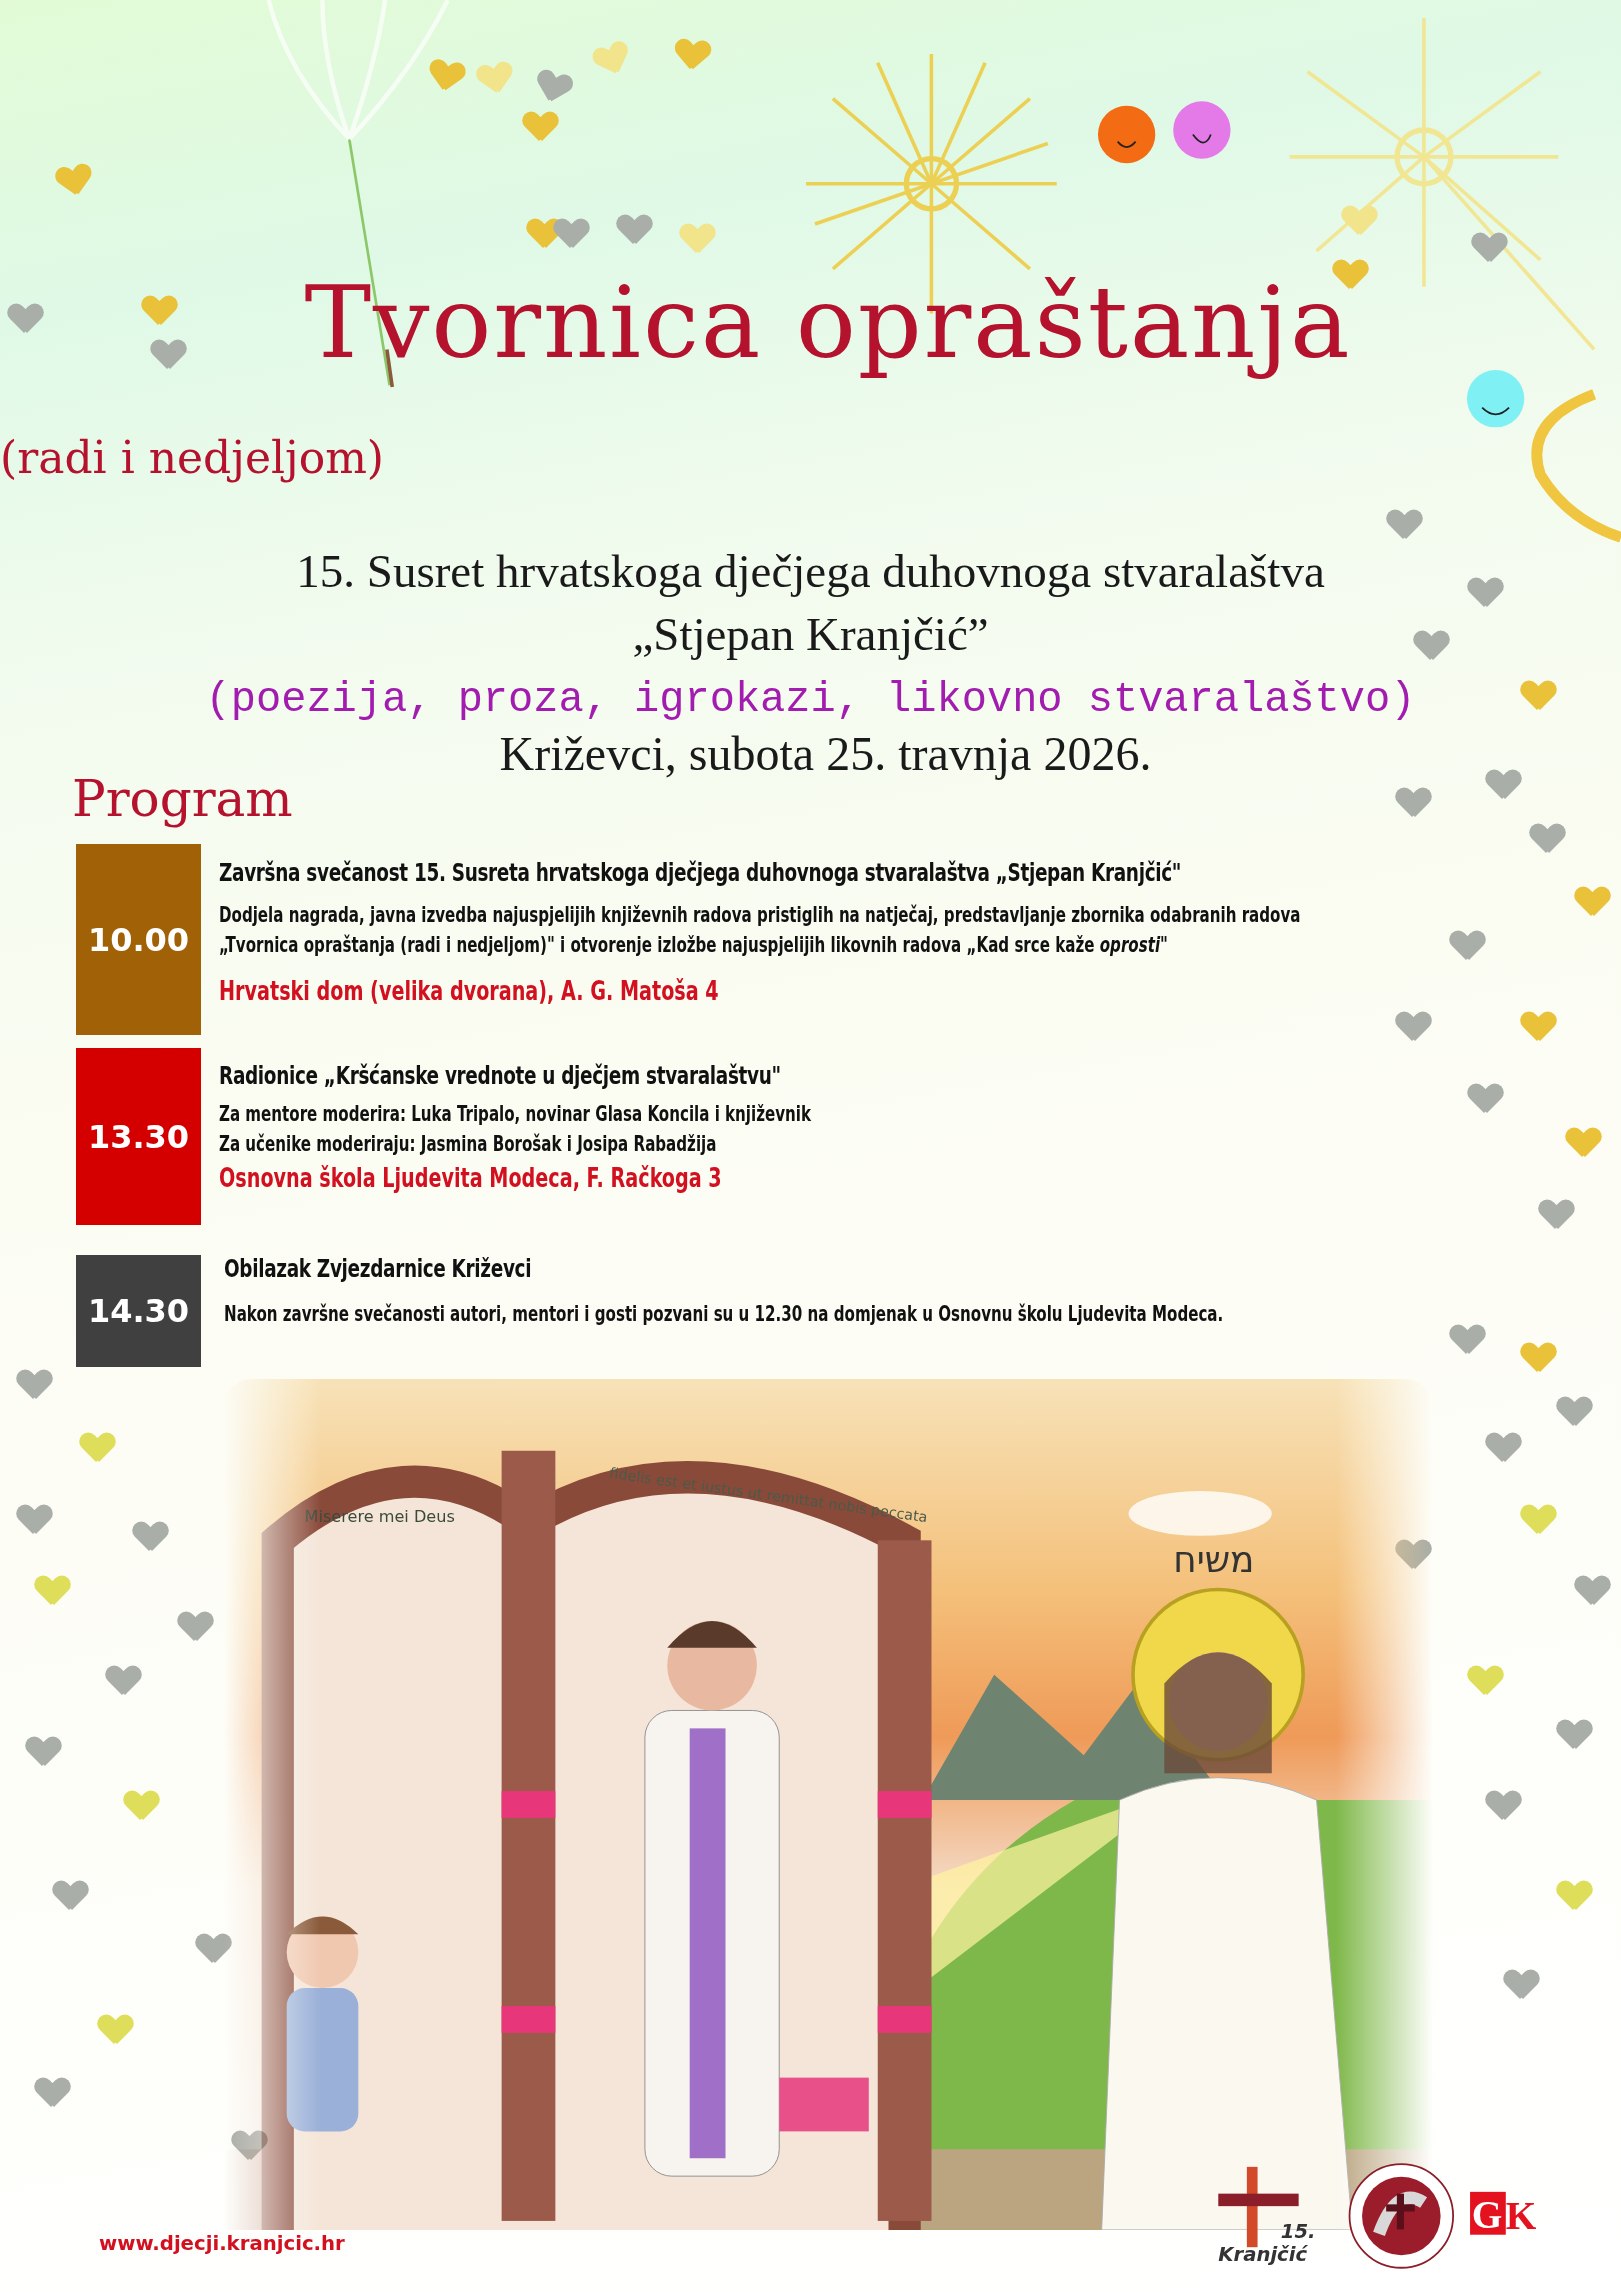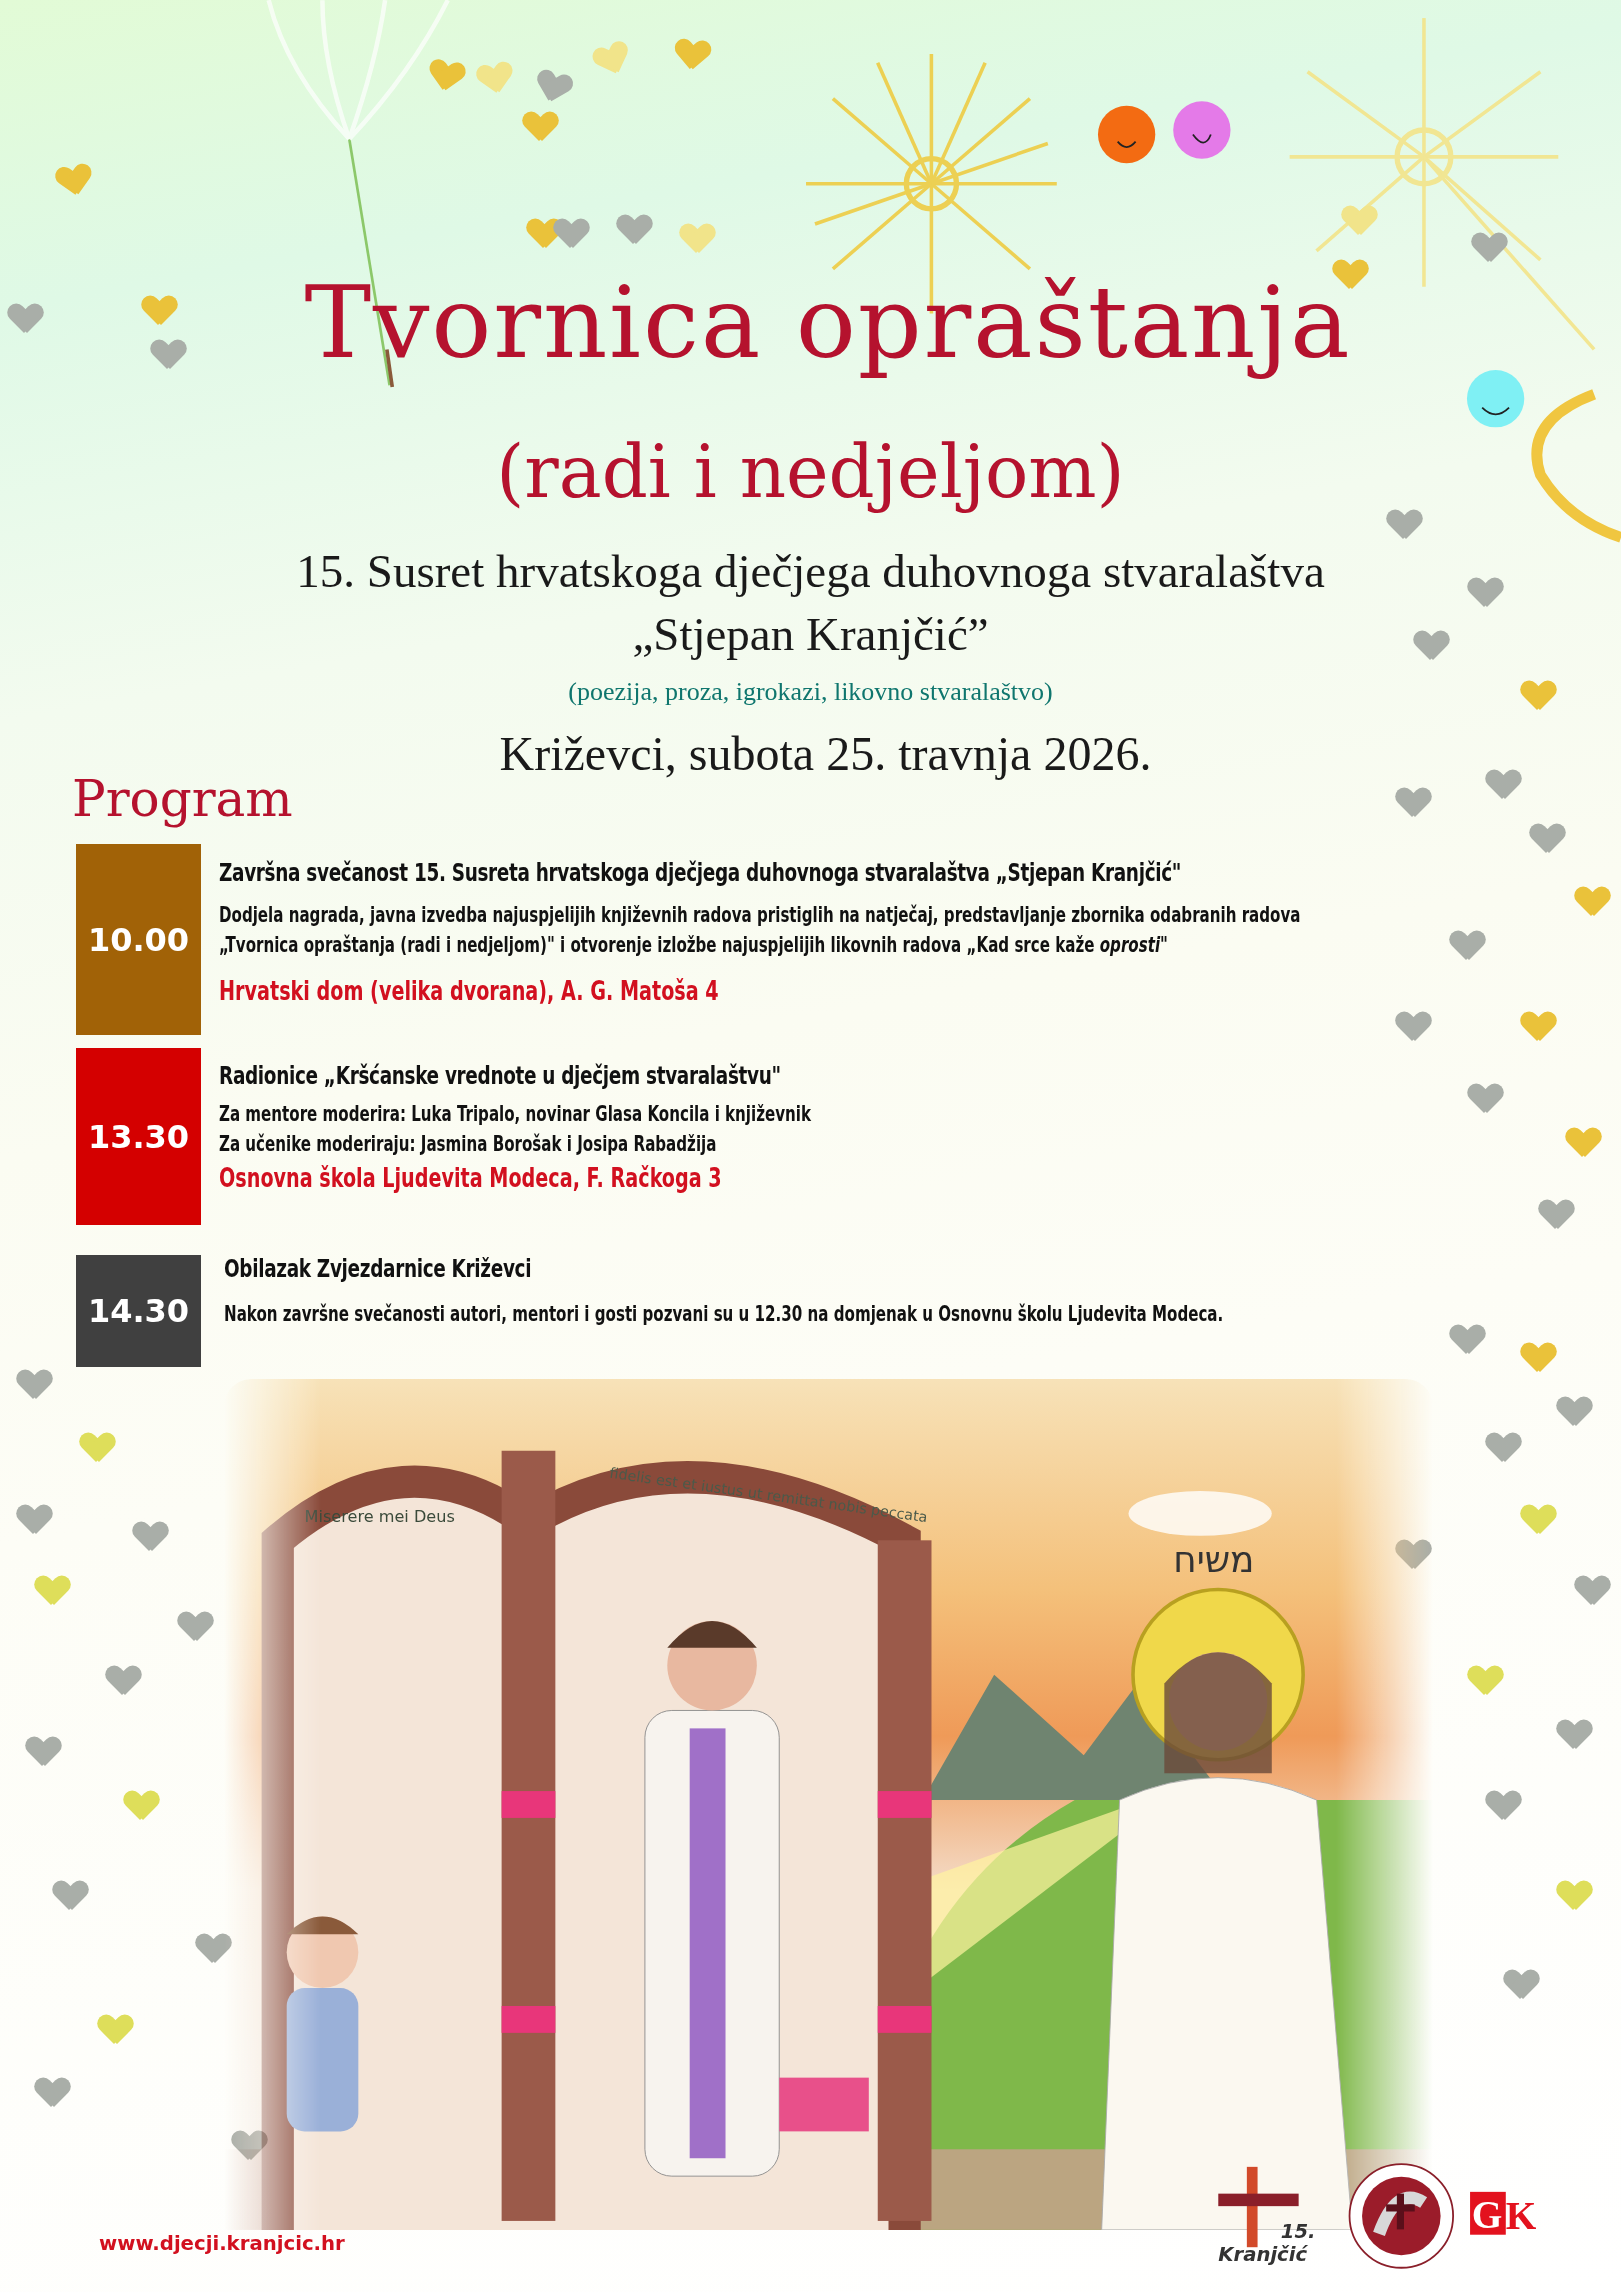--- a/index.html
+++ b/index.html
@@ -14,34 +14,34 @@
     content: ""; position: absolute; top: 0; width: 18px; height: 29px; border-radius: 9px 9px 0 0; background: var(--c);
   }
   .heart::before { left: 15px; transform: rotate(-45deg); transform-origin: 0 100%; }
   .heart::after { left: 0; transform: rotate(45deg); transform-origin: 100% 100%; }
 
   .title {
     position: absolute; left: 0; right: 0; top: 273px; text-align: center;
     color: #b5122e; font-family: "DejaVu Serif", serif; font-size: 100px; letter-spacing: 1.8px; line-height: 1; padding-left: 35px;
   }
   .subtitle {
-    position: absolute; left: 0; right: 0; top: 436px; text-align: center;
-    color: #b5122e; font-family: "DejaVu Serif", serif; font-size: 72px; line-height: 1;
+    position: absolute; left: 0; right: 0; top: 436px; 
+    color: #b5122e; font-family: "DejaVu Serif", serif; font-size: 44px; line-height: 1;
   }
   .line3 {
     position: absolute; left: 0; right: 0; top: 548px; text-align: center;
     color: #1a1a1a; font-family: "Liberation Serif", serif; font-size: 47px; line-height: 1;
   }
   .line4 {
     position: absolute; left: 0; right: 0; top: 611px; text-align: center;
     color: #1a1a1a; font-family: "Liberation Serif", serif; font-size: 47px; line-height: 1;
   }
   .line5 {
     position: absolute; left: 0; right: 0; top: 679px; text-align: center;
-    color: #0f766e; font-family: Liberation Serif, serif; font-size: 26px; line-height: 1;
+    color: #a21caf; font-family: Liberation Mono, monospace; font-size: 42px; line-height: 1;
   }
   .line6 {
     position: absolute; left: 0; right: 0; top: 730px; text-align: center;
     color: #1a1a1a; font-family: "Liberation Serif", serif; font-size: 48px; line-height: 1; margin-left: 30px;
   }
   .program-label {
     position: absolute; left: 72px; top: 774px;
     color: #b5122e; font-family: "DejaVu Serif", serif; font-size: 50px; line-height: 1;
   }
   .time-block {

